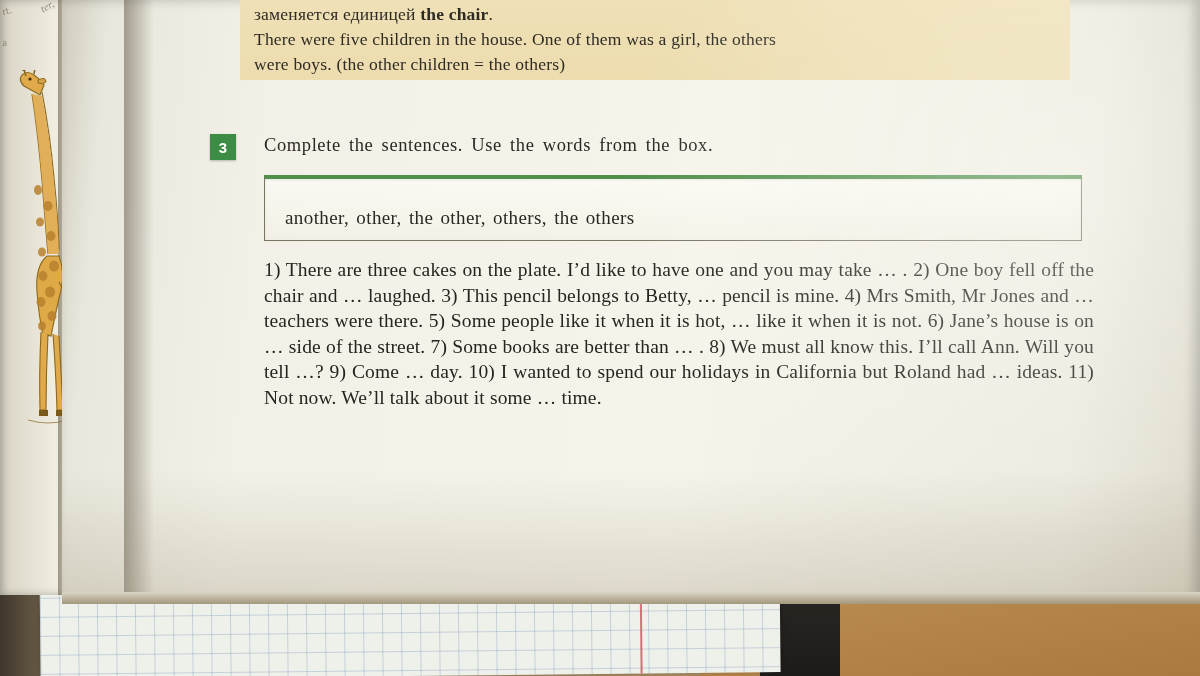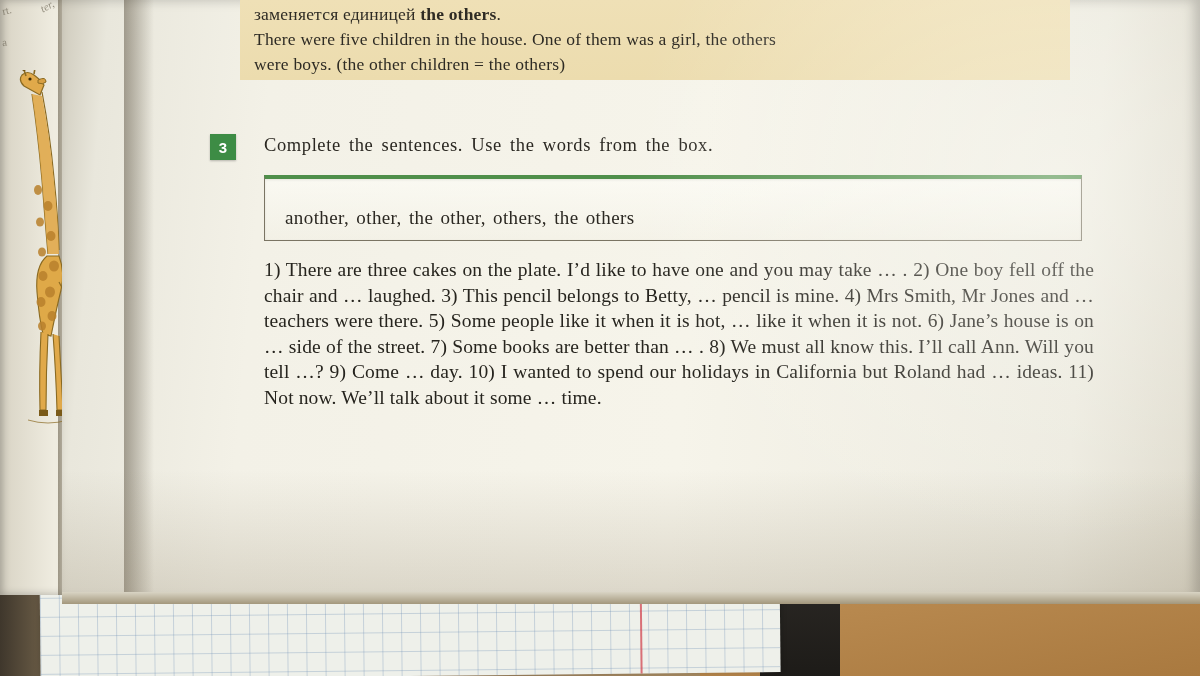--- a/index.html
+++ b/index.html
@@ -254,21 +254,21 @@
         <ellipse cx="28" cy="256" rx="4" ry="4.5"></ellipse>
       </g>
 
       <path d="M14 350 q20 6 40 0" stroke="#8a6a22" stroke-width="1" fill="none" opacity=".7"></path>
     </svg>
   </div>
 
   <div class="main-page">
 
     <div class="note-box">
-      <div class="note-line l1"><span>заменяется единицей </span><span class="bold">the others</span><span>.</span></div>
+      <div class="note-line l1"><span>заменяется единицей </span><span class="bold">the chair</span><span>.</span></div>
       <div class="note-line">There were five children in the house. One of them was a girl, the others</div>
       <div class="note-line">were boys. (the other children = the others)</div>
     </div>
 
     <div class="ex-num">3</div>
     <div class="ex-title">Complete the sentences. Use the words from the box.</div>
 
     <div class="word-box">
       <div class="word-box-text">another, other, the other, others, the others</div>
     </div>

